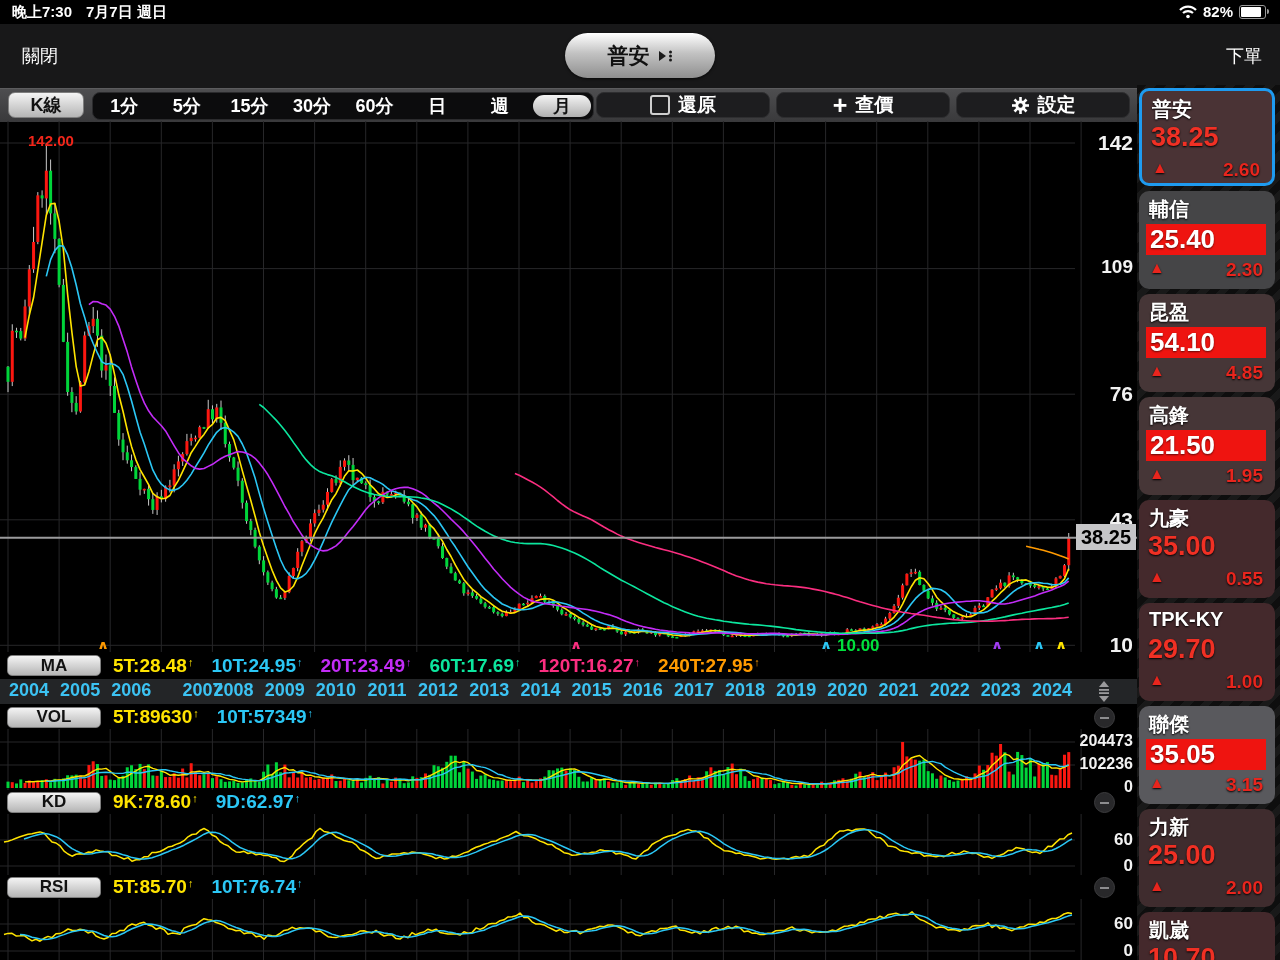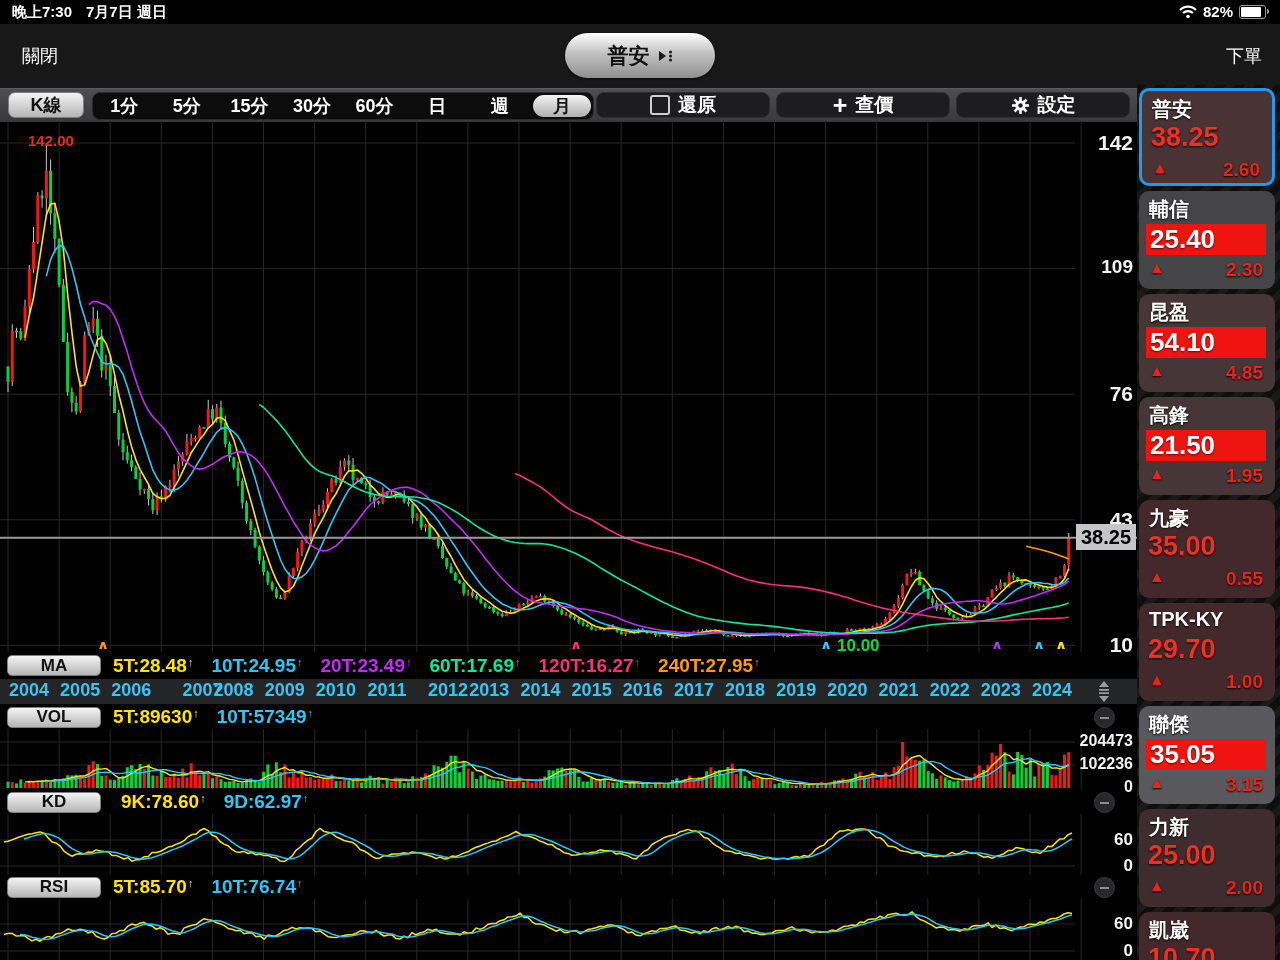--- a/index.html
+++ b/index.html
@@ -711,21 +711,21 @@
 
   <div class="abs years-strip" id="years">
       <span class="year-label" style="left: 3px;">2004</span>
       <span class="year-label" style="left: 54.15px;">2005</span>
       <span class="year-label" style="left: 105.3px;">2006</span>
       <span class="year-label" style="left: 156.45px; margin-left: 20px;">2007</span>
       <span class="year-label" style="left: 207.6px;">2008</span>
       <span class="year-label" style="left: 258.75px;">2009</span>
       <span class="year-label" style="left: 309.9px;">2010</span>
       <span class="year-label" style="left: 361.05px;">2011</span>
-      <span class="year-label" style="left: 422px;">2012</span>
+      <span class="year-label" style="left: 406px; text-align: right;">2012</span>
       <span class="year-label" style="left: 463.35px;">2013</span>
       <span class="year-label" style="left: 514.5px;">2014</span>
       <span class="year-label" style="left: 565.65px;">2015</span>
       <span class="year-label" style="left: 616.8px;">2016</span>
       <span class="year-label" style="left: 667.95px;">2017</span>
       <span class="year-label" style="left: 719.1px;">2018</span>
       <span class="year-label" style="left: 770.25px;">2019</span>
       <span class="year-label" style="left: 821.4px;">2020</span>
       <span class="year-label" style="left: 872.55px;">2021</span>
       <span class="year-label" style="left: 923.7px;">2022</span>
@@ -1021,21 +1021,21 @@
       <rect x="1045.94" y="32.98608428026981" width="3" height="26.013915719730193" fill="#00d53a"></rect>
       <rect x="1050.2" y="45.76355250820207" width="3" height="13.236447491797934" fill="#fb1710"></rect>
       <rect x="1054.46" y="46.27722201992167" width="3" height="12.722777980078325" fill="#fb1710"></rect>
       <rect x="1058.72" y="39.19411274200655" width="3" height="19.805887257993444" fill="#fb1710"></rect>
       <rect x="1062.98" y="25.72689670687761" width="3" height="33.27310329312239" fill="#fb1710"></rect>
       <rect x="1067.24" y="23.119999999999997" width="3" height="35.88" fill="#fb1710"></rect>
       <path d="M25.0 52.9L29.3 52.7L33.6 52.7L37.8 52.3L42.1 52.4L46.3 51.7L50.6 52.0L54.9 51.3L59.1 51.0L63.4 50.7L67.6 49.8L71.9 48.5L76.2 47.7L80.4 46.9L84.7 47.0L88.9 45.0L93.2 42.2L97.5 40.0L101.7 40.1L106.0 39.4L110.2 42.3L114.5 46.0L118.8 48.8L123.0 48.8L127.3 47.1L131.5 44.3L135.8 42.0L140.1 39.3L144.3 37.9L148.6 37.3L152.8 39.4L157.1 40.7L161.4 42.1L165.6 43.7L169.9 46.2L174.1 45.8L178.4 46.2L182.7 45.7L186.9 45.8L191.2 43.0L195.4 42.7L199.7 42.2L204.0 43.4L208.2 42.6L212.5 45.6L216.7 46.5L221.0 47.3L225.3 48.8L229.5 50.4L233.8 50.9L238.0 52.2L242.3 52.9L246.6 52.4L250.8 51.8L255.1 51.8L259.3 51.6L263.6 49.5L267.9 46.5L272.1 45.6L276.4 41.9L280.6 39.9L284.9 38.5L289.2 41.1L293.4 40.7L297.7 43.7L301.9 43.7L306.2 46.3L310.5 46.2L314.7 47.7L319.0 48.0L323.2 49.1L327.5 49.2L331.8 48.7L336.0 48.9L340.3 49.3L344.5 49.5L348.8 50.0L353.1 51.3L357.3 50.8L361.6 51.1L365.8 51.0L370.1 50.1L374.4 49.7L378.6 49.4L382.9 49.6L387.1 49.9L391.4 51.1L395.7 50.8L399.9 51.1L404.2 51.1L408.4 51.7L412.7 50.6L417.0 50.7L421.2 50.4L425.5 48.4L429.7 46.9L434.0 44.7L438.3 42.4L442.5 40.5L446.8 38.2L451.0 34.3L455.3 32.4L459.6 33.6L463.8 32.3L468.1 33.7L472.3 36.9L476.6 41.5L480.9 42.2L485.1 44.8L489.4 46.9L493.6 48.6L497.9 48.9L502.2 49.9L506.4 51.0L510.7 51.3L514.9 51.4L519.2 50.5L523.5 50.9L527.7 50.7L532.0 51.0L536.2 51.1L540.5 51.4L544.8 50.3L549.0 48.6L553.3 46.1L557.5 43.8L561.8 41.6L566.1 40.5L570.3 40.1L574.6 39.9L578.8 41.6L583.1 44.4L587.4 46.5L591.6 48.4L595.9 50.5L600.1 51.0L604.4 50.3L608.7 50.3L612.9 51.3L617.2 51.8L621.4 52.3L625.7 53.6L630.0 53.8L634.2 53.6L638.5 54.0L642.7 54.4L647.0 53.9L651.3 54.4L655.5 54.5L659.8 54.3L664.0 54.4L668.3 54.6L672.6 53.6L676.8 52.7L681.1 52.3L685.3 51.3L689.6 49.7L693.9 49.9L698.1 49.7L702.4 49.0L706.6 47.5L710.9 45.8L715.2 43.9L719.4 42.4L723.7 41.8L727.9 40.9L732.2 40.2L736.5 40.9L740.7 40.6L745.0 40.9L749.2 43.7L753.5 46.8L757.8 47.4L762.0 49.3L766.3 49.6L770.5 49.4L774.8 50.4L779.1 51.6L783.3 52.5L787.6 53.4L791.8 54.3L796.1 54.6L800.4 54.4L804.6 54.9L808.9 55.4L813.1 55.1L817.4 55.0L821.7 54.8L825.9 54.7L830.2 54.3L834.4 53.7L838.7 52.7L843.0 52.0L847.2 51.4L851.5 50.7L855.7 49.3L860.0 47.7L864.3 47.5L868.5 46.4L872.8 45.1L877.0 46.4L881.3 47.0L885.6 46.1L889.8 46.8L894.1 45.8L898.3 42.9L902.6 36.3L906.9 33.1L911.1 29.0L915.4 27.5L919.6 26.5L923.9 30.0L928.2 32.9L932.4 35.9L936.7 39.7L940.9 42.7L945.2 46.2L949.5 48.0L953.7 49.7L958.0 50.0L962.2 50.7L966.5 50.4L970.8 50.5L975.0 48.8L979.3 45.8L983.5 44.0L987.8 41.8L992.1 36.3L996.3 32.8L1000.6 28.5L1004.8 24.9L1009.1 26.3L1013.4 30.6L1017.6 29.8L1021.9 32.1L1026.1 35.1L1030.4 32.4L1034.7 32.8L1038.9 35.2L1043.2 36.9L1047.4 35.8L1051.7 39.1L1056.0 38.9L1060.2 39.8L1064.5 38.0L1068.7 36.0" fill="none" stroke="#ffe400" stroke-width="1.4" stroke-linejoin="round"></path>
       <path d="M46.3 52.3L50.6 52.4L54.9 52.0L59.1 51.6L63.4 51.5L67.6 50.8L71.9 50.2L76.2 49.5L80.4 48.9L84.7 48.8L88.9 47.4L93.2 45.3L97.5 43.8L101.7 43.5L106.0 43.2L110.2 43.6L114.5 44.1L118.8 44.4L123.0 44.4L127.3 43.2L131.5 43.3L135.8 44.0L140.1 44.0L144.3 43.3L148.6 42.2L152.8 41.8L157.1 41.4L161.4 40.7L165.6 40.8L169.9 41.8L174.1 42.6L178.4 43.5L182.7 43.9L186.9 44.7L191.2 44.6L195.4 44.3L199.7 44.2L204.0 44.5L208.2 44.2L212.5 44.3L216.7 44.6L221.0 44.8L225.3 46.1L229.5 46.5L233.8 48.3L238.0 49.4L242.3 50.1L246.6 50.6L250.8 51.1L255.1 51.4L259.3 51.9L263.6 51.2L267.9 49.5L272.1 48.7L276.4 46.9L280.6 45.8L284.9 44.0L289.2 43.8L293.4 43.2L297.7 42.8L301.9 41.8L306.2 42.4L310.5 43.6L314.7 44.2L319.0 45.9L323.2 46.4L327.5 47.7L331.8 47.4L336.0 48.3L340.3 48.7L344.5 49.3L348.8 49.6L353.1 50.0L357.3 49.8L361.6 50.2L365.8 50.2L370.1 50.0L374.4 50.5L378.6 50.1L382.9 50.4L387.1 50.5L391.4 50.6L395.7 50.3L399.9 50.3L404.2 50.3L408.4 50.8L412.7 50.9L417.0 50.7L421.2 50.8L425.5 49.8L429.7 49.3L434.0 47.7L438.3 46.5L442.5 45.4L446.8 43.3L451.0 40.6L455.3 38.6L459.6 38.0L463.8 36.4L468.1 35.9L472.3 35.6L476.6 37.0L480.9 37.9L485.1 38.6L489.4 40.3L493.6 42.7L497.9 45.2L502.2 46.0L506.4 47.9L510.7 49.1L514.9 50.0L519.2 49.7L523.5 50.4L527.7 50.8L532.0 51.2L536.2 51.2L540.5 51.0L544.8 50.6L549.0 49.6L553.3 48.6L557.5 47.4L561.8 46.5L566.1 45.4L570.3 44.3L574.6 43.0L578.8 42.7L583.1 43.0L587.4 43.5L591.6 44.2L595.9 45.2L600.1 46.3L604.4 47.3L608.7 48.4L612.9 49.9L617.2 51.1L621.4 51.6L625.7 52.0L630.0 52.1L634.2 52.5L638.5 52.9L642.7 53.4L647.0 53.8L651.3 54.1L655.5 54.1L659.8 54.1L664.0 54.4L668.3 54.2L672.6 54.0L676.8 53.6L681.1 53.3L685.3 52.8L689.6 52.1L693.9 51.7L698.1 51.2L702.4 50.7L706.6 49.4L710.9 47.8L715.2 46.9L719.4 46.1L723.7 45.4L727.9 44.2L732.2 43.0L736.5 42.4L740.7 41.5L745.0 41.4L749.2 42.3L753.5 43.5L757.8 44.1L762.0 44.9L766.3 45.3L770.5 46.6L774.8 48.6L779.1 49.5L783.3 50.9L787.6 51.5L791.8 51.9L796.1 52.5L800.4 53.0L804.6 53.7L808.9 54.4L813.1 54.7L817.4 54.8L821.7 54.6L825.9 54.8L830.2 54.8L834.4 54.4L838.7 53.8L843.0 53.4L847.2 53.1L851.5 52.5L855.7 51.5L860.0 50.2L864.3 49.7L868.5 48.9L872.8 47.9L877.0 47.9L881.3 47.4L885.6 46.8L889.8 46.6L894.1 45.5L898.3 44.6L902.6 41.7L906.9 39.6L911.1 37.9L915.4 36.6L919.6 34.7L923.9 33.2L928.2 33.0L932.4 32.4L936.7 33.6L940.9 34.6L945.2 38.1L949.5 40.5L953.7 42.8L958.0 44.8L962.2 46.7L966.5 48.3L970.8 49.2L975.0 49.2L979.3 47.9L983.5 47.3L987.8 46.1L992.1 43.4L996.3 40.8L1000.6 37.1L1004.8 34.5L1009.1 34.0L1013.4 33.4L1017.6 31.3L1021.9 30.3L1026.1 30.0L1030.4 29.3L1034.7 31.7L1038.9 32.5L1043.2 34.5L1047.4 35.4L1051.7 35.8L1056.0 35.8L1060.2 37.5L1064.5 37.4L1068.7 35.9" fill="none" stroke="#2bc7f5" stroke-width="1.4" stroke-linejoin="round"></path>
     </svg>
 
-  <div class="abs panel-label-row" style="top:790px;height:24px;gap:8px;">
+  <div class="abs panel-label-row" style="top:790px;height:24px;">
     <button class="gpill ind-pill">KD</button>
     <div class="ind-items" id="kdItems">
         <span style="color: rgb(255, 228, 0);">9K:78.60<span class="arrow">↑</span></span>
         <span style="color: rgb(43, 199, 245);">9D:62.97<span class="arrow">↑</span></span>
       </div>
   </div>
   <button class="minus-btn" style="top:792px;"></button>
   <svg class="abs" id="kdChart" style="left:0;top:814px;" width="1137" height="61">
       <line x1="8" y1="0" x2="8" y2="61" stroke="#272729" stroke-width="1"></line>
       <line x1="59.1" y1="0" x2="59.1" y2="61" stroke="#272729" stroke-width="1"></line>

